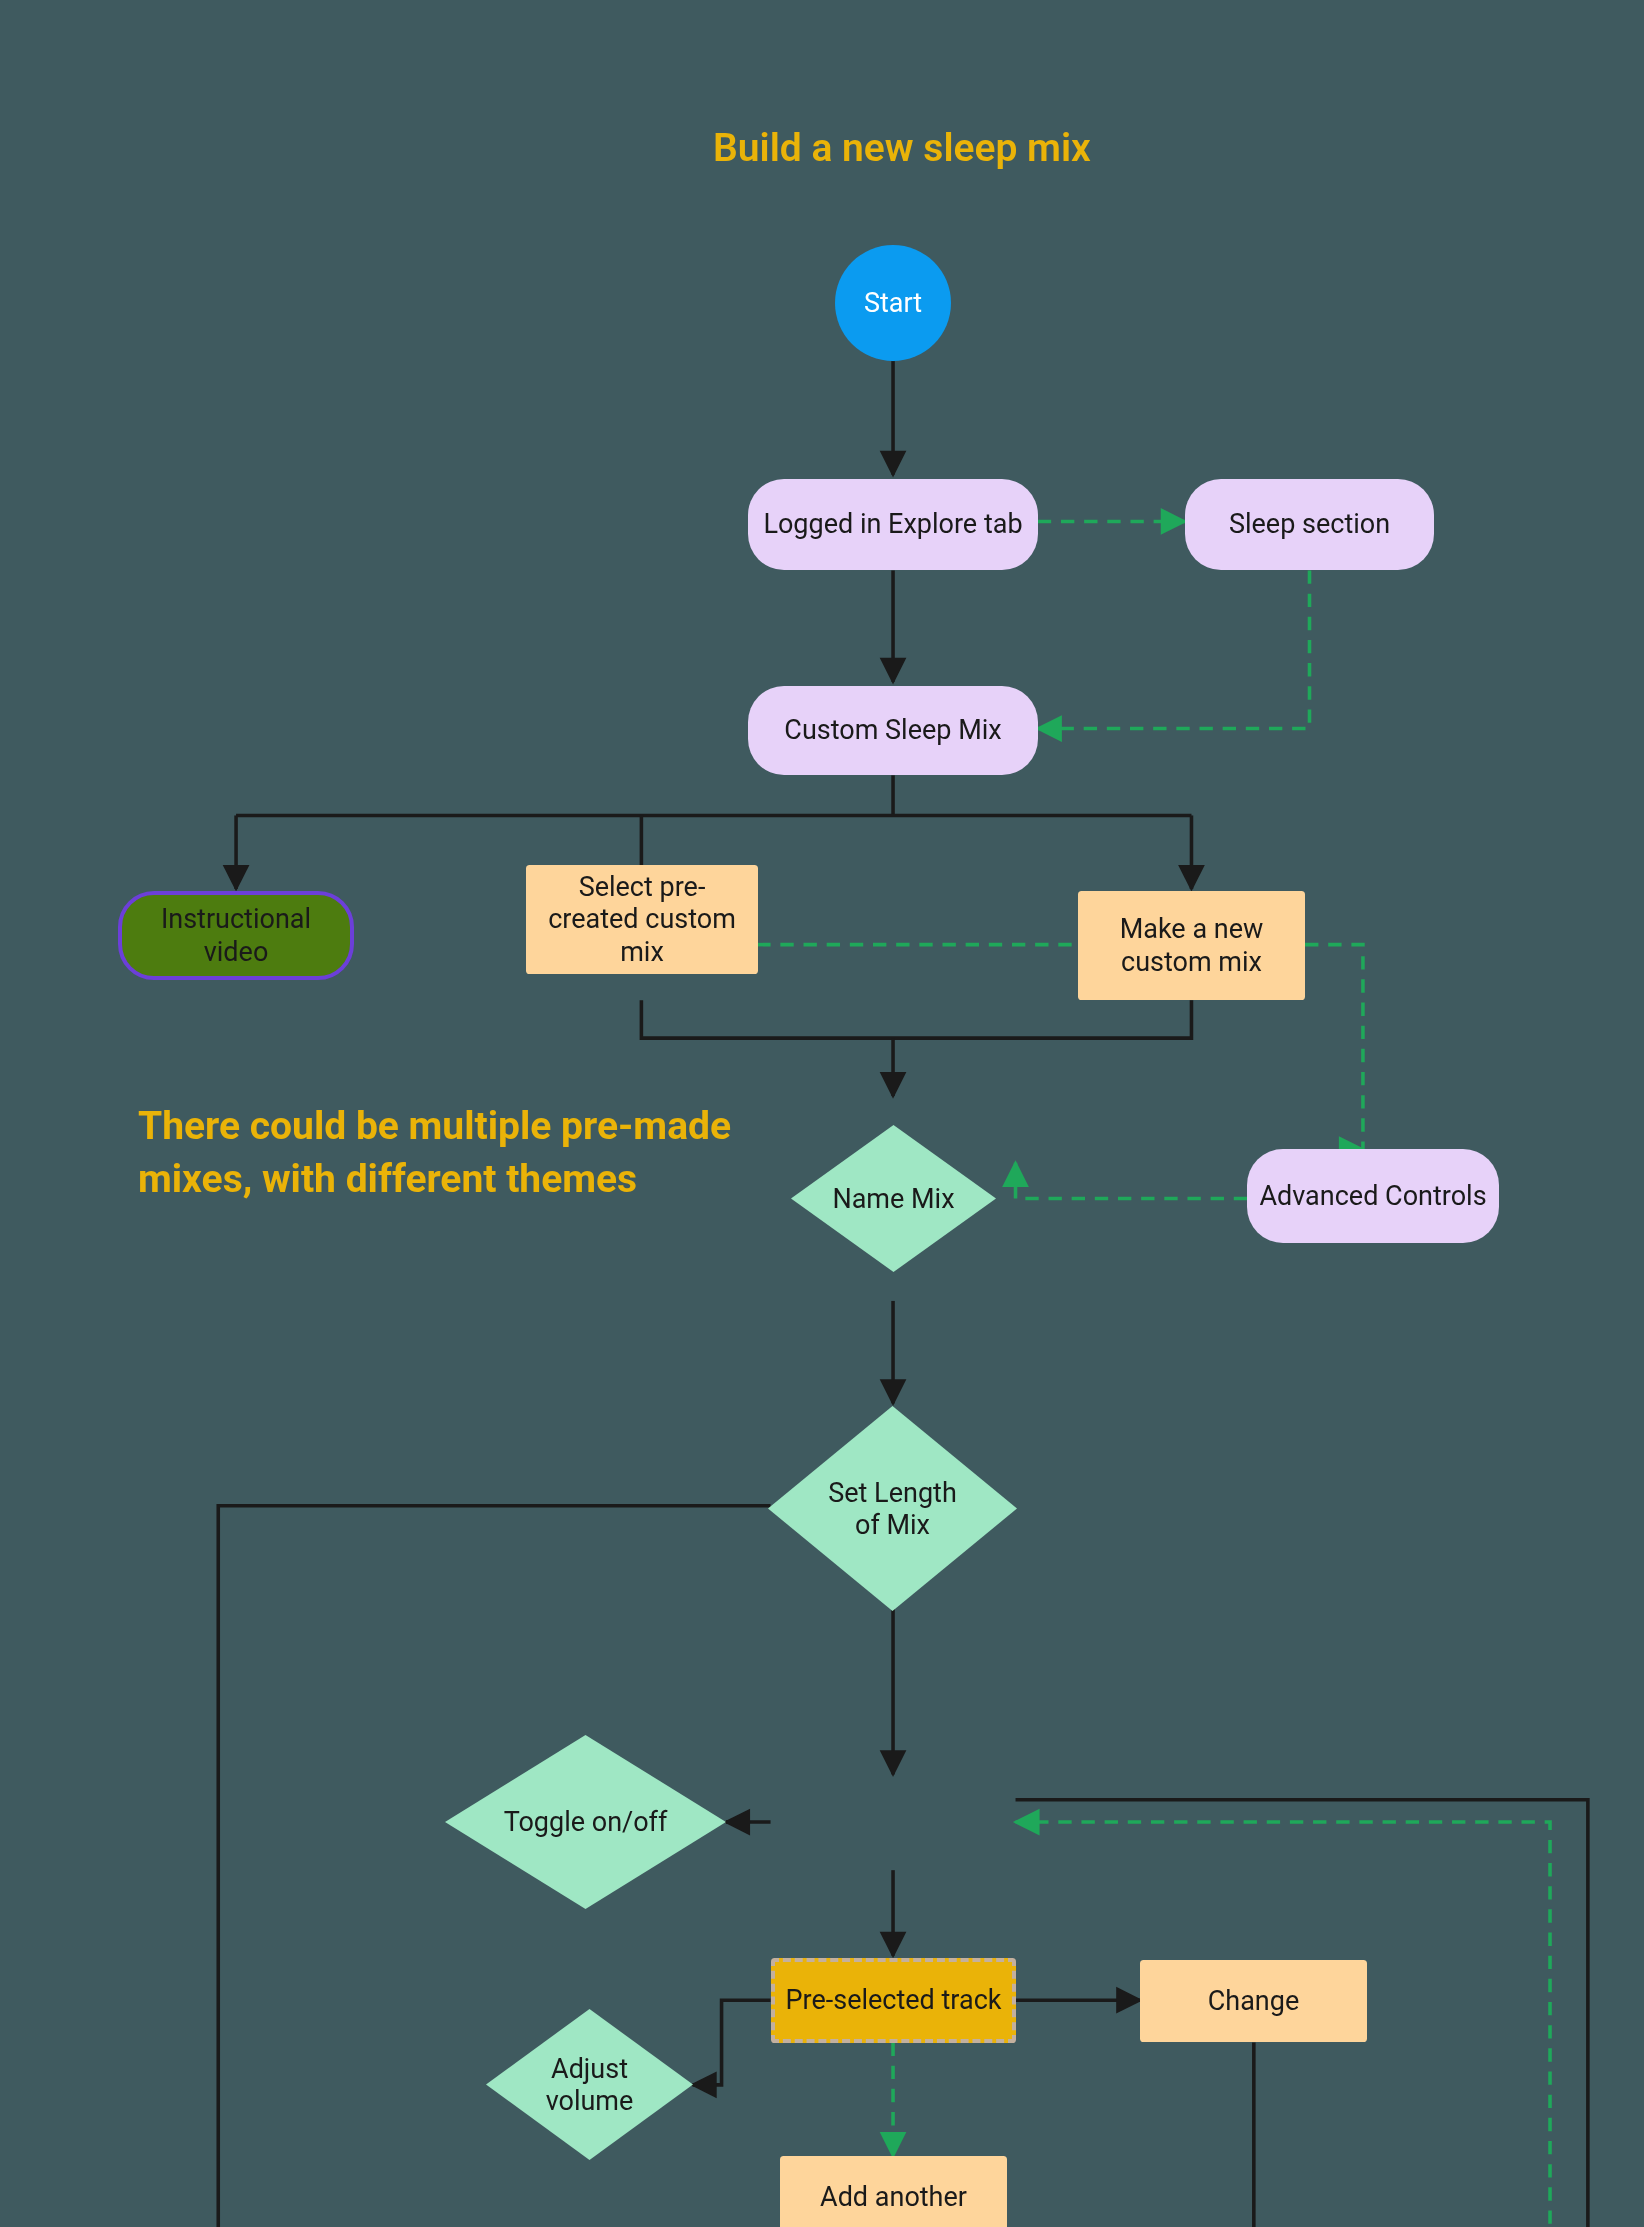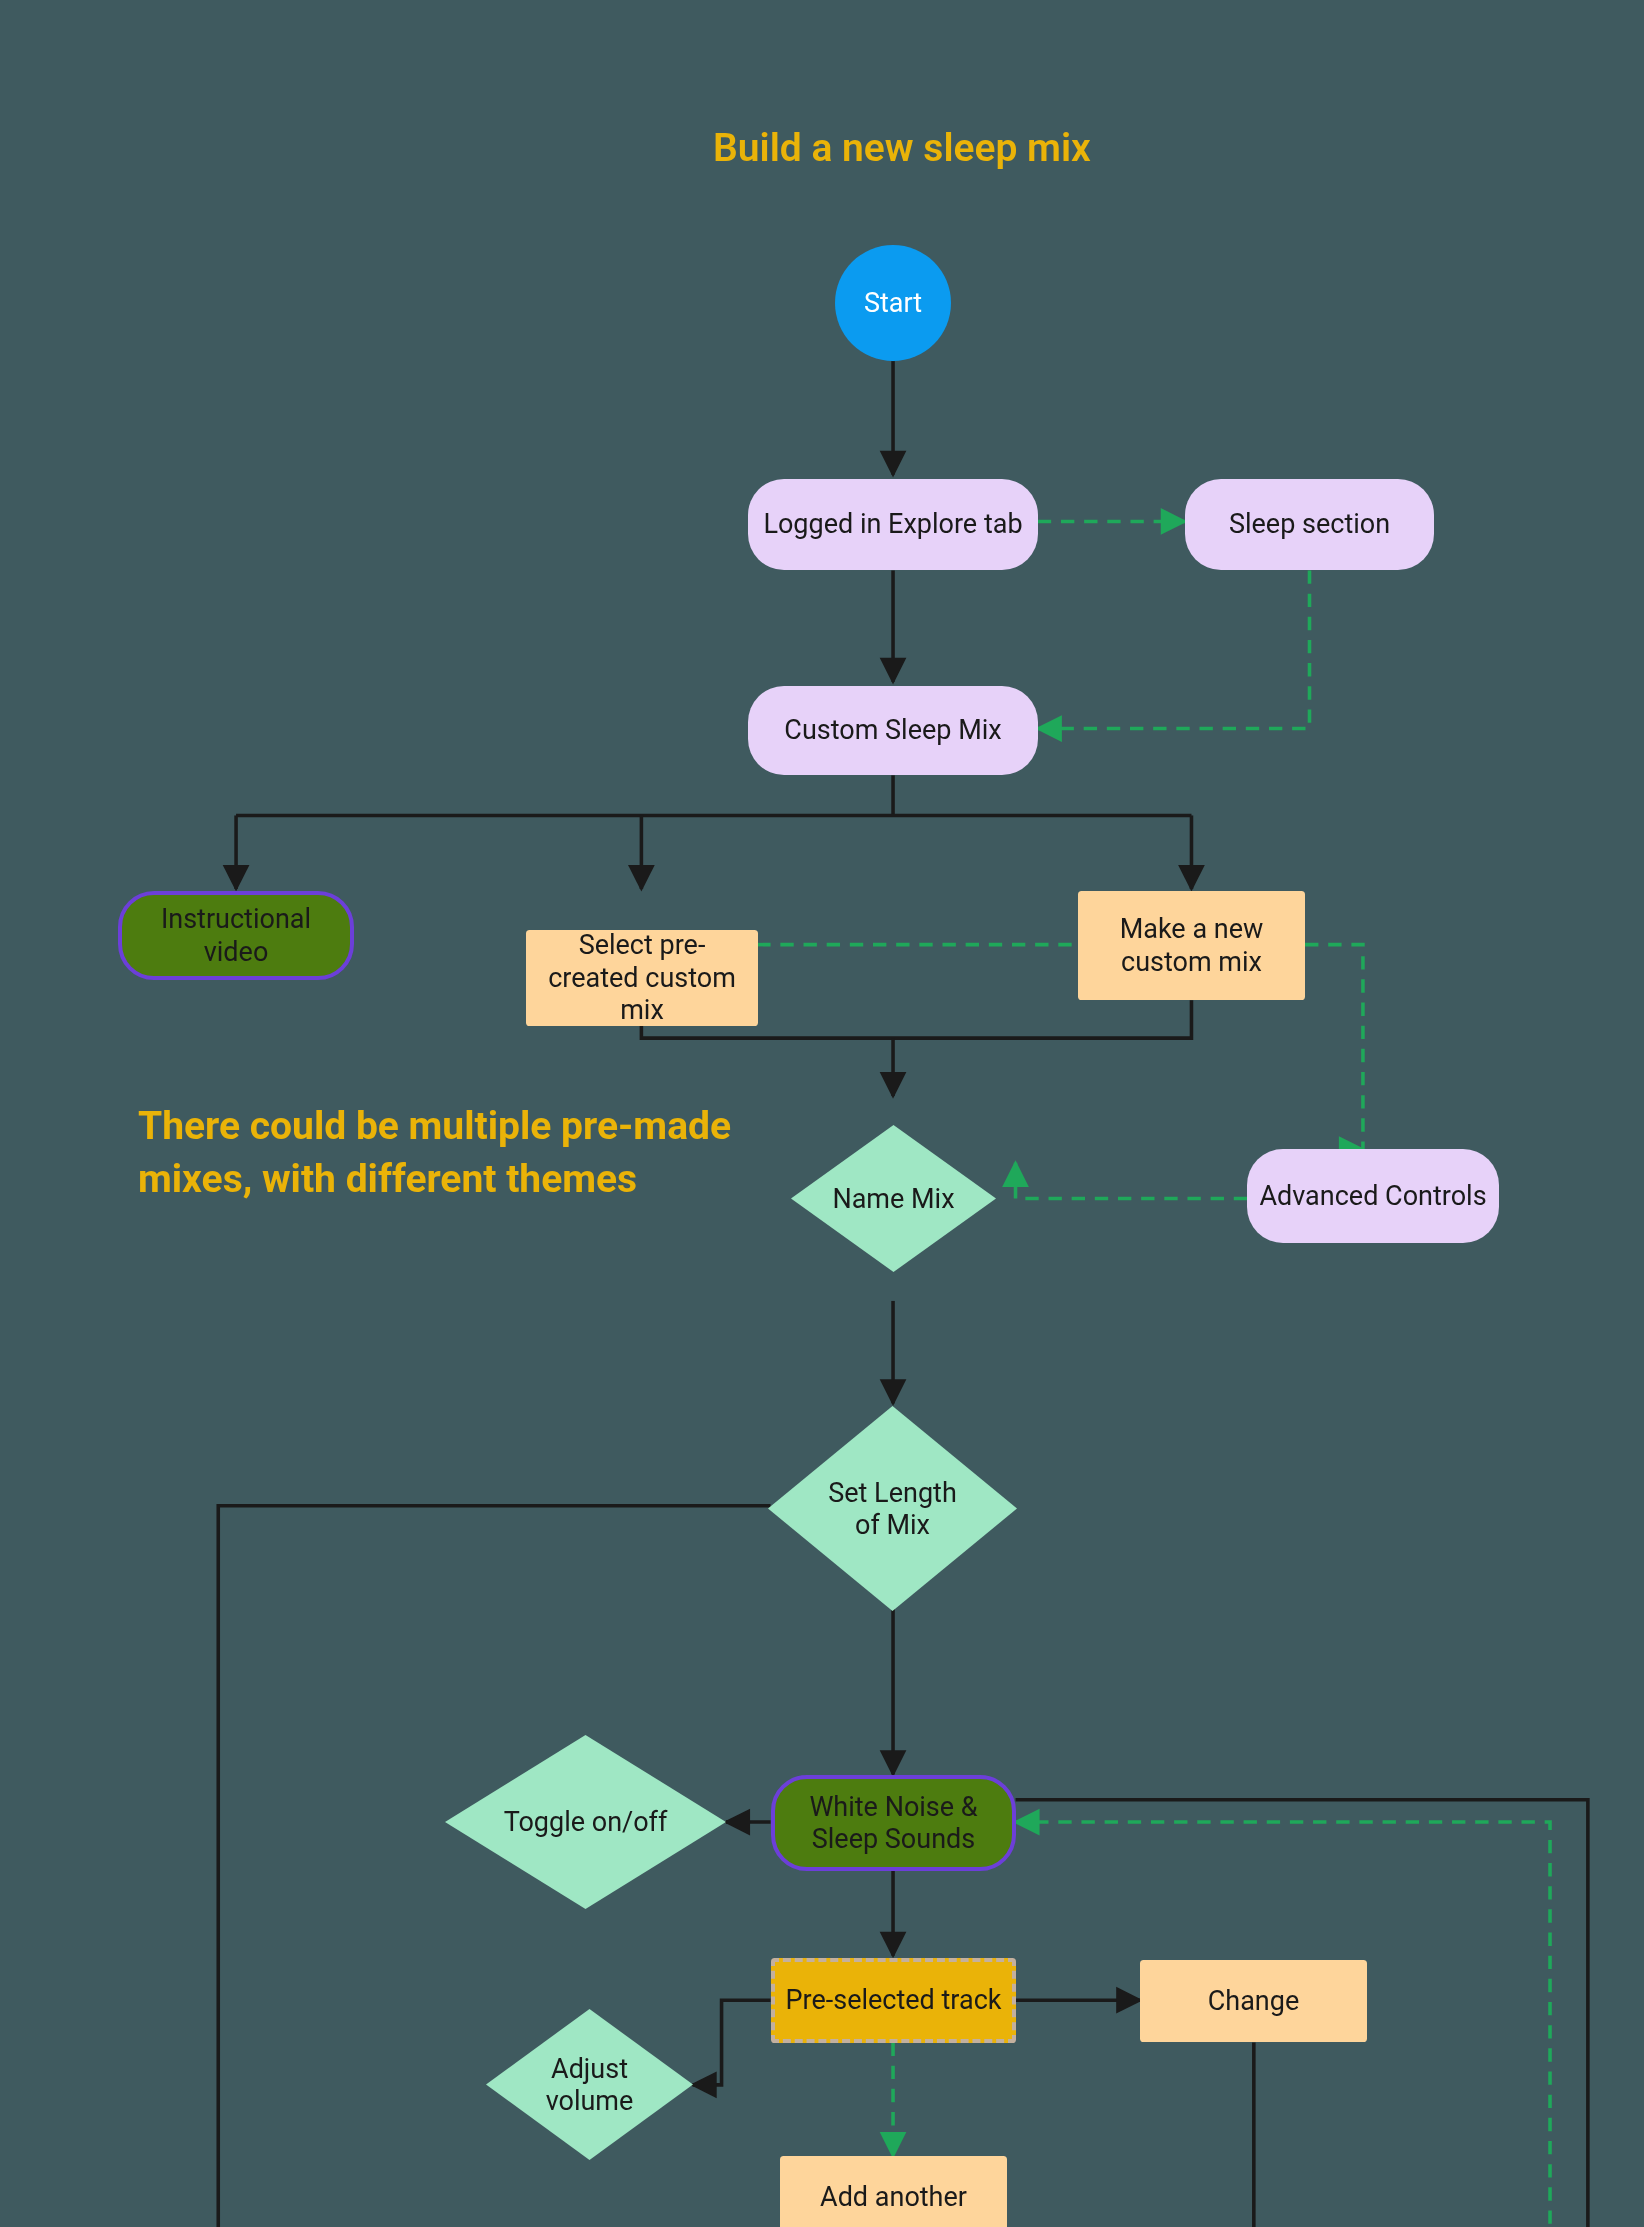--- a/index.html
+++ b/index.html
@@ -118,40 +118,39 @@
 <div class="node circle" style="left:835px;top:245px;width:116px;height:116px">Start</div>
 
 <div class="node pill-lav" style="left:748px;top:479px;width:290px;height:91px">Logged in Explore tab</div>
 
 <div class="node pill-lav" style="left:1185px;top:479px;width:249px;height:91px">Sleep section</div>
 
 <div class="node pill-lav" style="left:748px;top:686px;width:290px;height:89px">Custom Sleep Mix</div>
 
 <div class="node pill-purple" style="left:118px;top:891px;width:236px;height:89px">Instructional video</div>
 
-<div class="node rect-org" style="left:526px;top:930px;width:232px;height:96px">Select pre-created custom mix</div>
+<div class="node rect-org" style="left:526px;top:865px;width:232px;height:109px">Select pre-created custom mix</div>
 
 <div class="node rect-org" style="left:1078px;top:891px;width:227px;height:109px">Make a new custom mix</div>
 
 <div class="node pill-lav" style="left:1247px;top:1149px;width:252px;height:94px">Advanced Controls</div>
 
 <div class="node diamond" style="left:791px;top:1125px;width:205px;height:147px;clip-path:polygon(50% 0,100% 50%,50% 100%,0 50%);padding:0">
   <span class="diamond-inner">Name Mix</span>
 </div>
 
 <div class="node diamond" style="left:768px;top:1406px;width:249px;height:205px;clip-path:polygon(50% 0,100% 50%,50% 100%,0 50%);padding:0">
   <span class="diamond-inner">Set Length
 of Mix</span>
 </div>
 
 <div class="node diamond" style="left:445px;top:1735px;width:281px;height:174px;clip-path:polygon(50% 0,100% 50%,50% 100%,0 50%);padding:0">
   <span class="diamond-inner">Toggle on/off</span>
 </div>
 
-<div class="node pill-purple" style="left:771px;top:1775px;width:245px;height:96px">White Noise &amp; Sleep Sounds</div>
 
 <div class="node rect-dash" style="left:771px;top:1958px;width:245px;height:85px">Pre-selected track</div>
 
 <div class="node rect-org" style="left:1140px;top:1960px;width:227px;height:82px">Change</div>
 
 <div class="node diamond" style="left:486px;top:2009px;width:207px;height:151px;clip-path:polygon(50% 0,100% 50%,50% 100%,0 50%);padding:0">
   <span class="diamond-inner">Adjust
 volume</span>
 </div>
 

